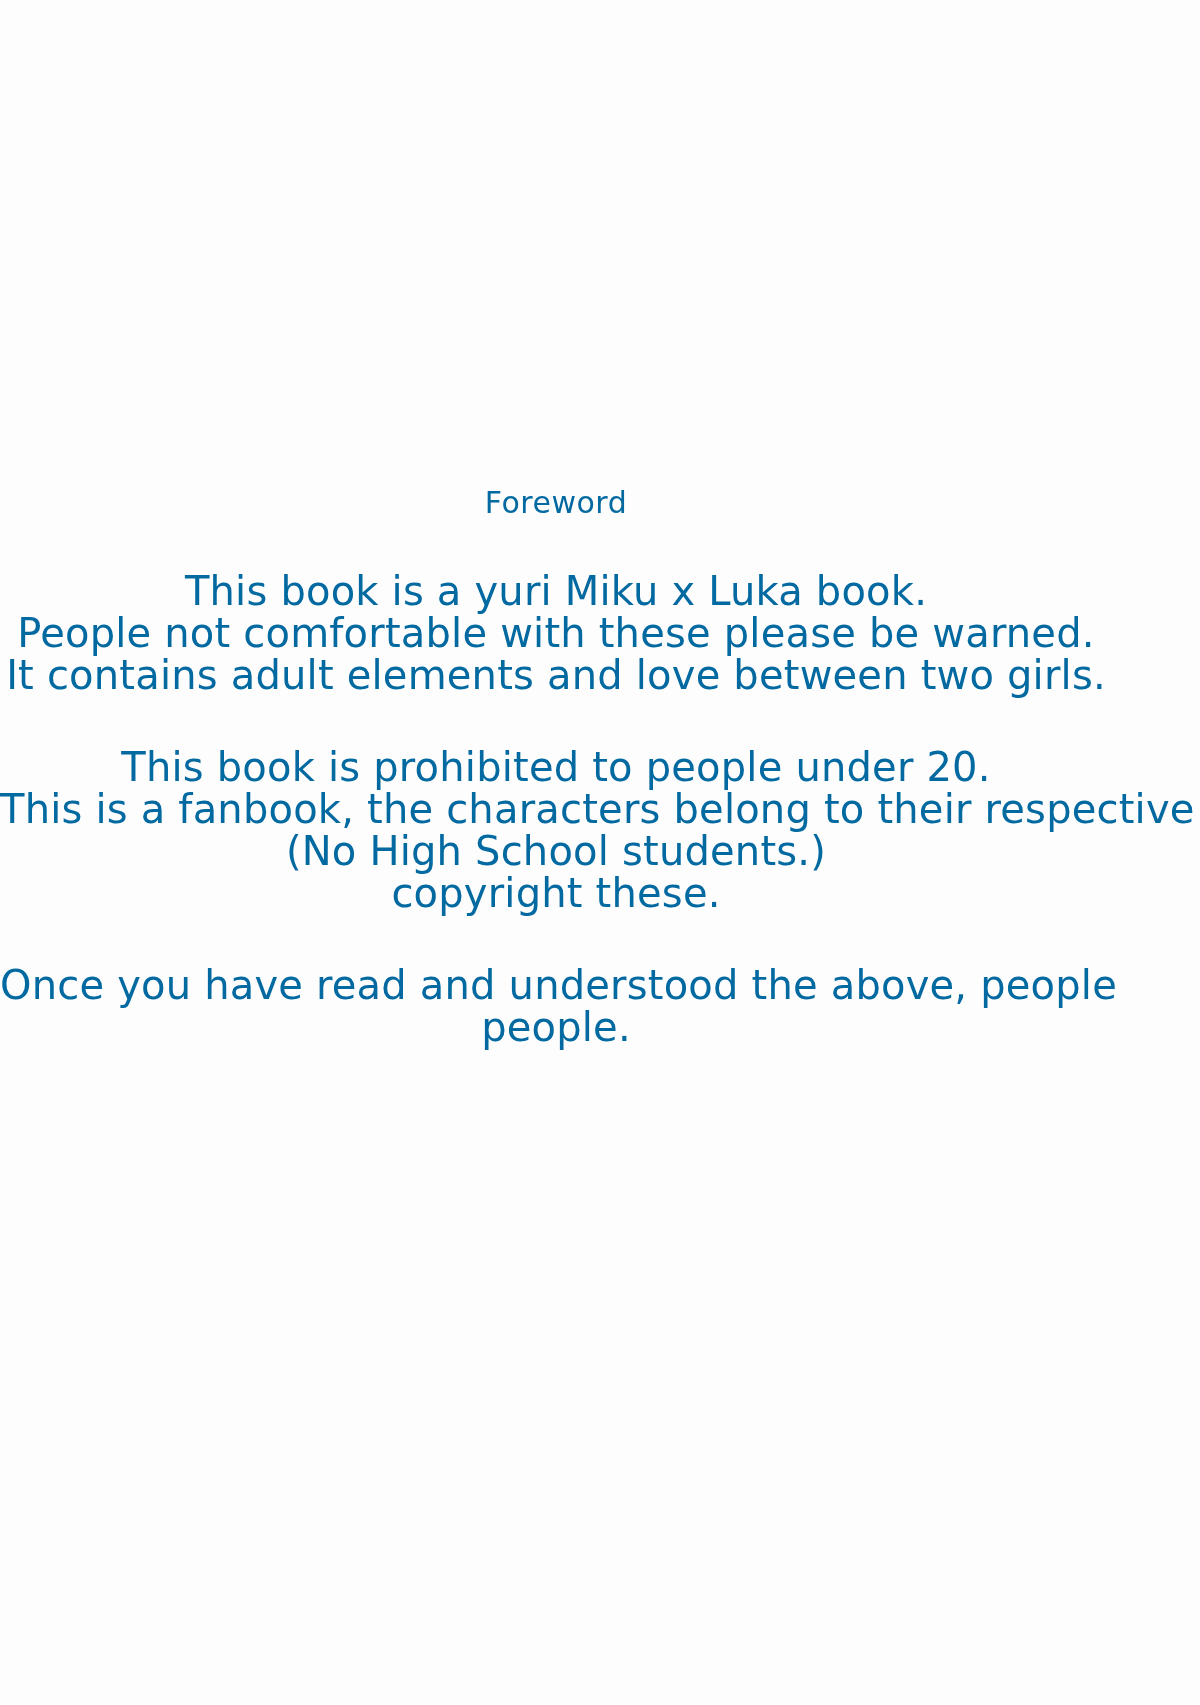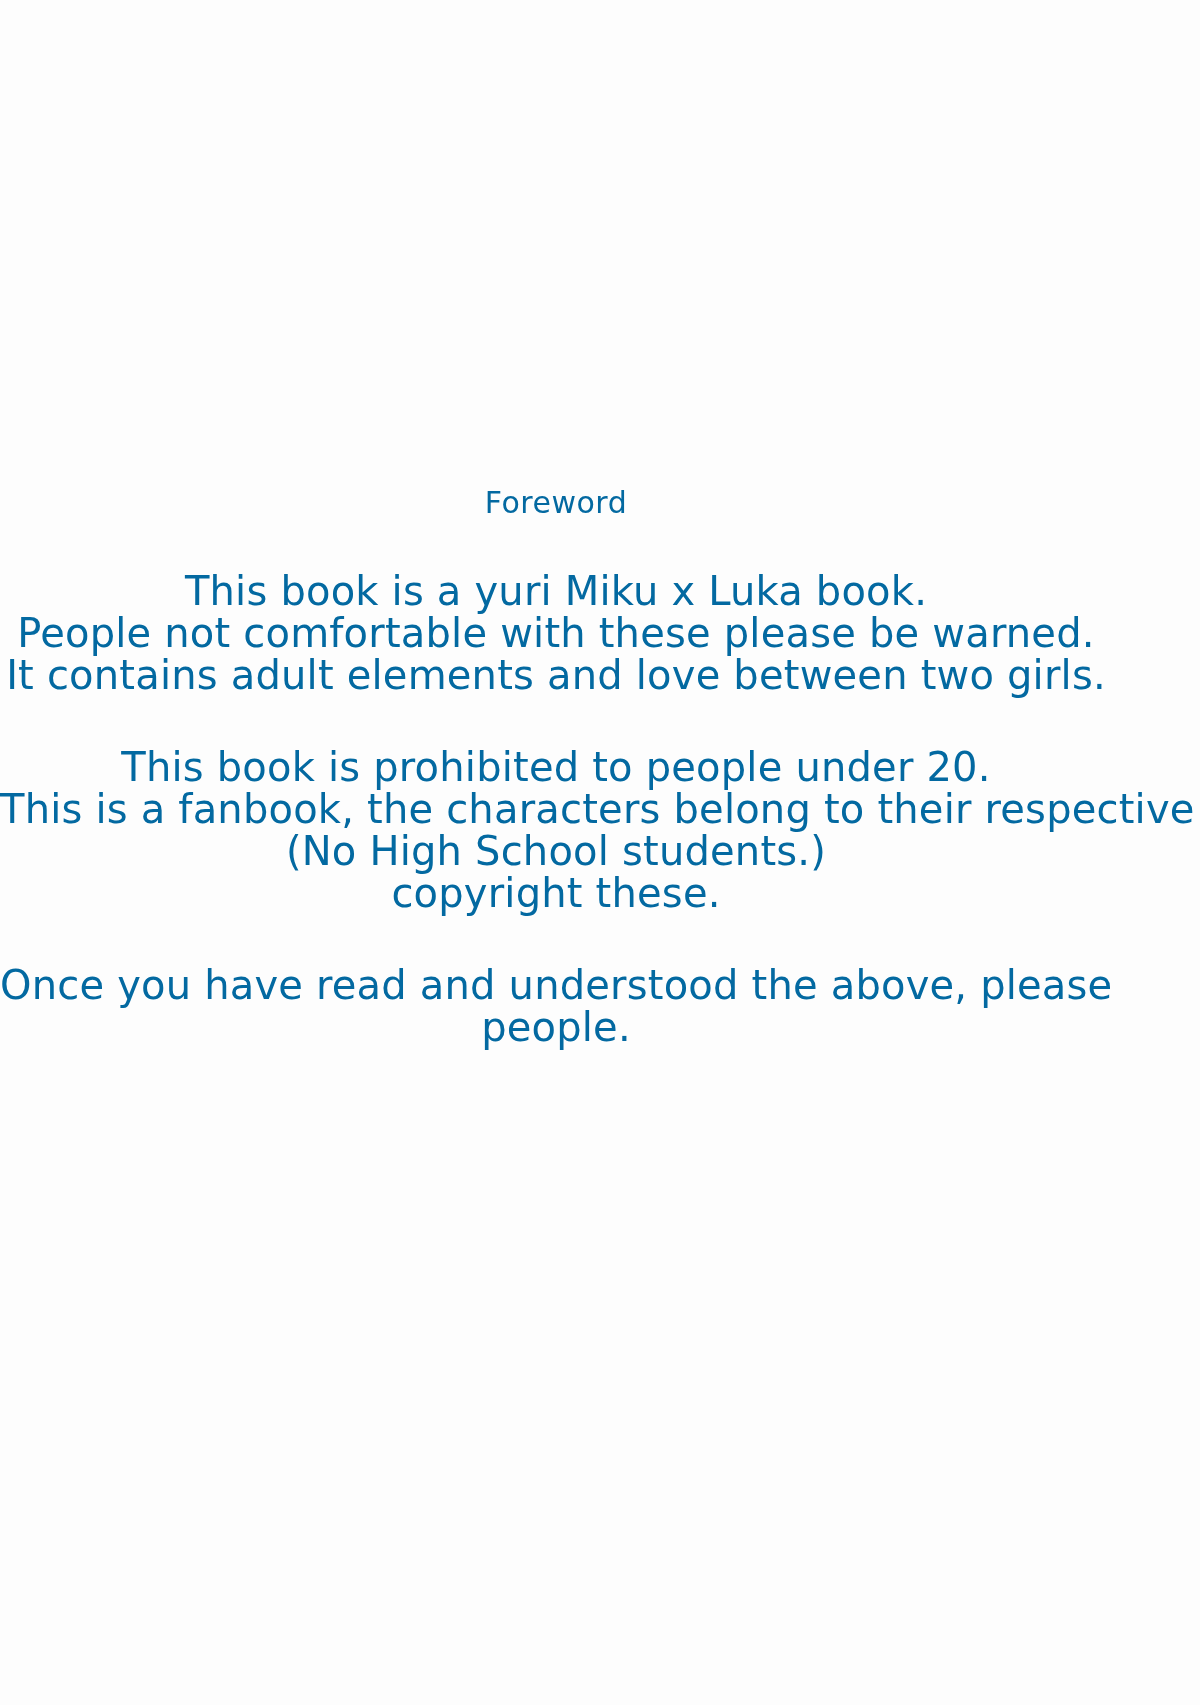--- a/index.html
+++ b/index.html
@@ -57,18 +57,18 @@
     </div>
 
     <div class="para">
       <div class="line">This book is prohibited to people under 20.</div>
       <div class="line">This is a fanbook, the characters belong to their respective</div>
       <div class="line">(No High School students.)</div>
       <div class="line">copyright these.</div>
     </div>
 
     <div class="para">
-      <div class="line">Once you have read and understood the above, please</div>
+      <div class="line">Once you have read and understood the above, people</div>
       <div class="line">people.</div>
     </div>
 
   </div>
 </div>
 
 </body></html>

